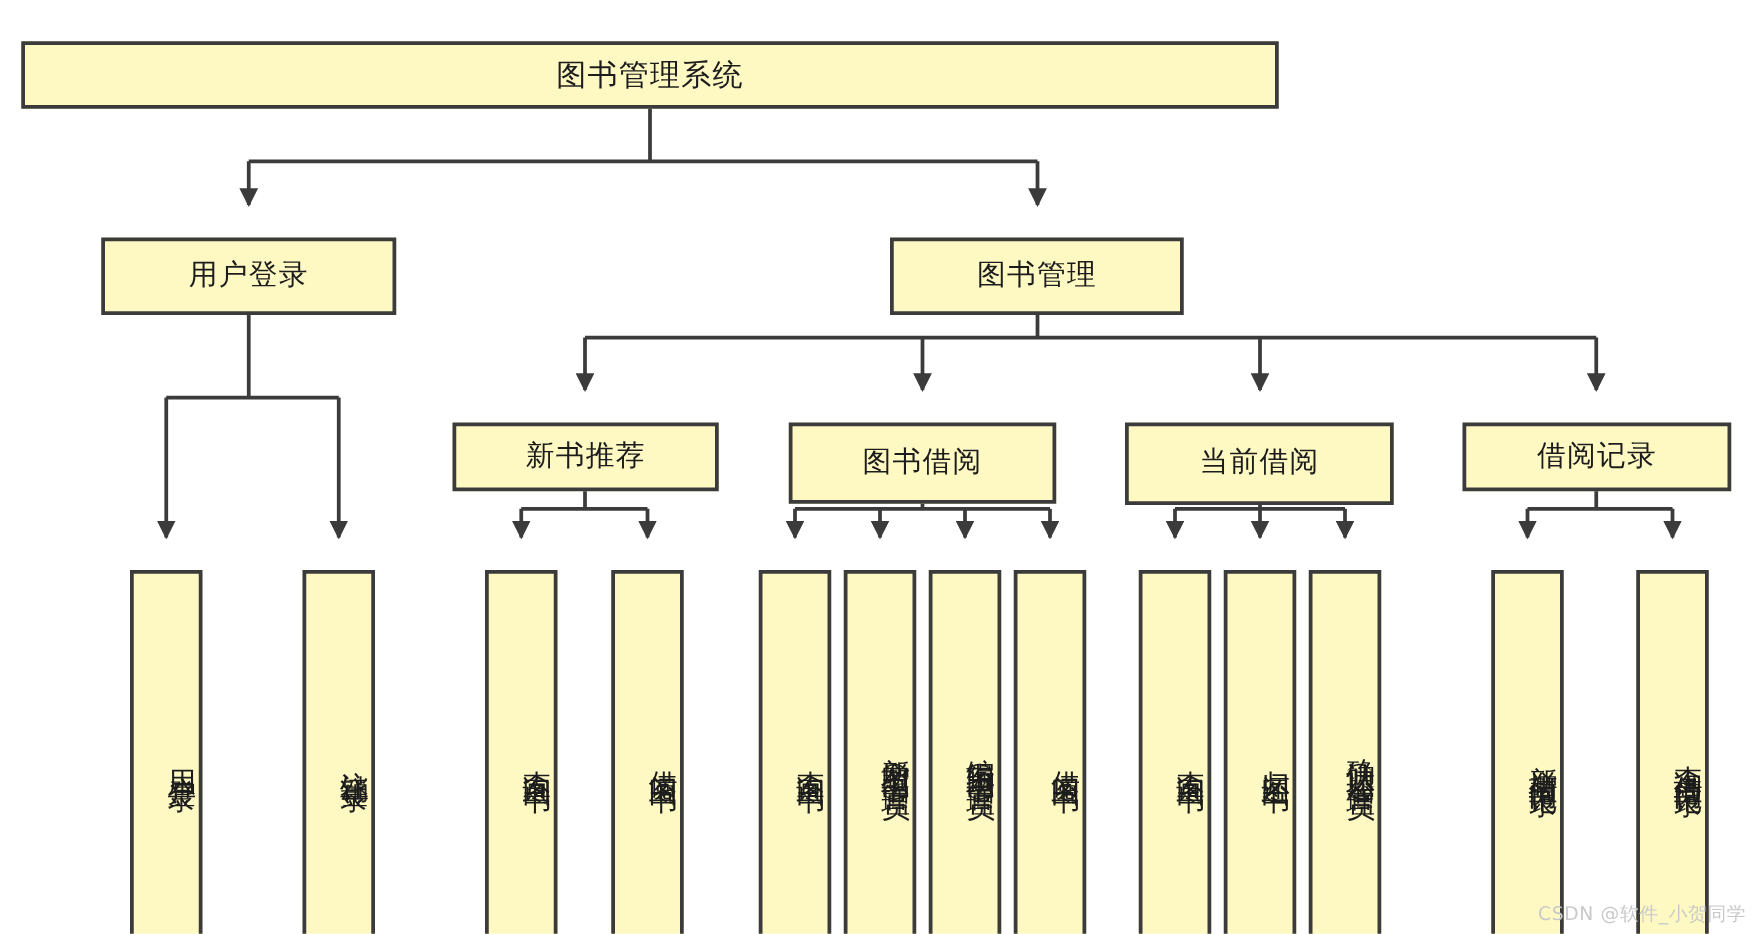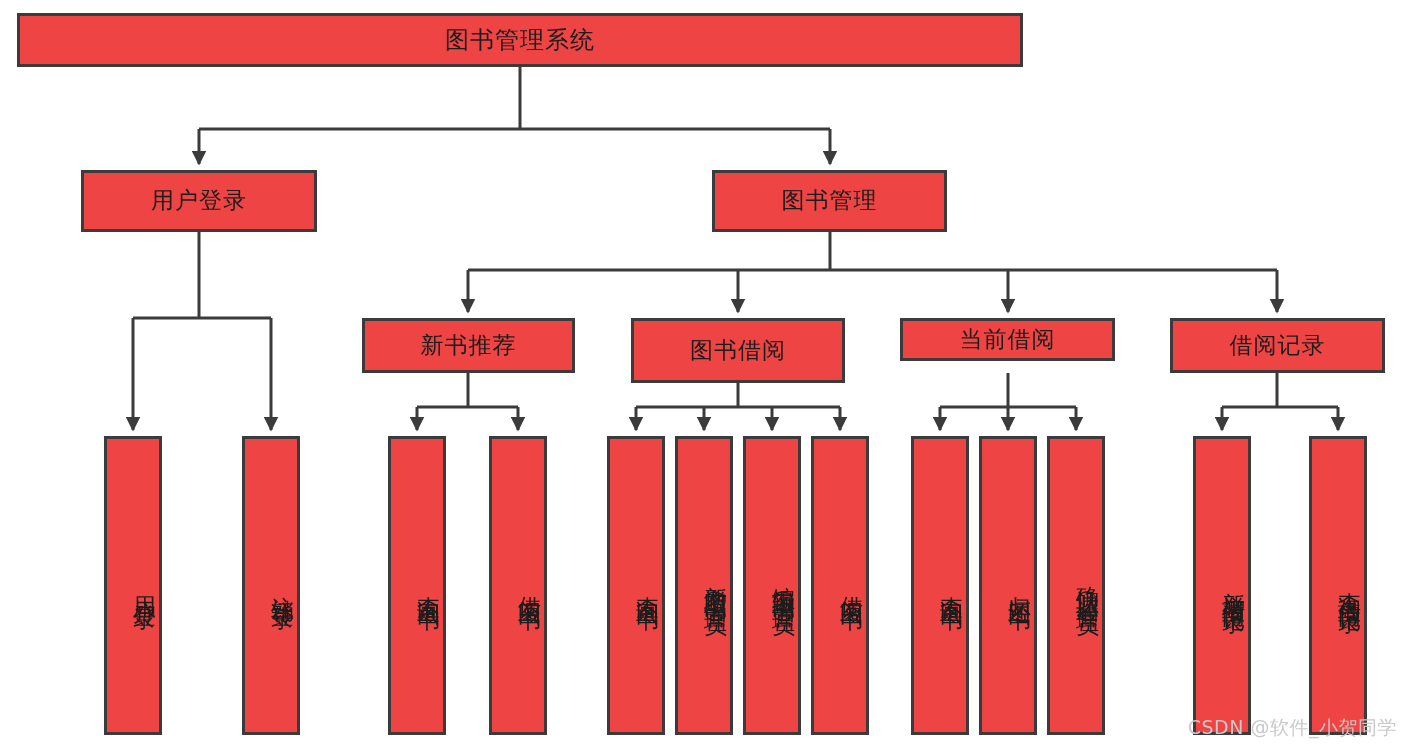--- a/index.html
+++ b/index.html
@@ -24,25 +24,26 @@
     position: absolute;
     left: 0;
     top: 0;
     width: 1405px;
     height: 747px;
   }
   .node {
     position: absolute;
     box-sizing: border-box;
     border: 3px solid #3b3b3b;
-    background: #ef4444;
+    background: #fef9c3;
     display: flex;
     align-items: center;
     justify-content: center;
     color: #1c1c1c;
+    margin-top: 20px;
   }
   .node.horiz {
     font-size: 23px;
     letter-spacing: 1px;
     line-height: 1.2;
   }
   .node.root {
     font-size: 24px;
   }
   .node.vert {
@@ -55,21 +56,21 @@
     justify-content: center;
     line-height: 1.25;
   }
   .node.vert.tall-text {
     align-items: flex-start;
   }
   .watermark {
     position: absolute;
     right: 8px;
     bottom: 6px;
-    font-size: 19px;
+    font-size: 15px;
     color: #c9c9c9;
     letter-spacing: 0.5px;
     white-space: nowrap;
     font-family: "DejaVu Sans", "Liberation Sans", sans-serif;
   }
 </style>
 </head>
 <body>
 
 <div id="diagram-root">
@@ -134,21 +135,21 @@
   <div class="node horiz" style="left:362px; top:318px; width:213px; height:55px;">
     <span>新书推荐</span>
   </div>
 
   <div class="node horiz" style="left:712px; top:170px; width:235px; height:62px;">
     <span>图书管理</span>
   </div>
   <div class="node horiz" style="left:631px; top:318px; width:214px; height:65px;">
     <span>图书借阅</span>
   </div>
-  <div class="node horiz" style="left:900px; top:318px; width:215px; height:43px;align-items:center;">
+  <div class="node horiz" style="left:900px; top:318px; width:215px; height:66px;align-items:center;">
     <span>当前借阅</span>
   </div>
   <div class="node horiz" style="left:1170px; top:318px; width:215px; height:55px;justify-content:center;">
     <span>借阅记录</span>
   </div>
 
   <div class="node vert" style="left:104px; top:436px; width:58px; height:299px;">
     <span>用户登录</span>
   </div>
   <div class="node vert" style="left:242px; top:436px; width:58px; height:299px;">

